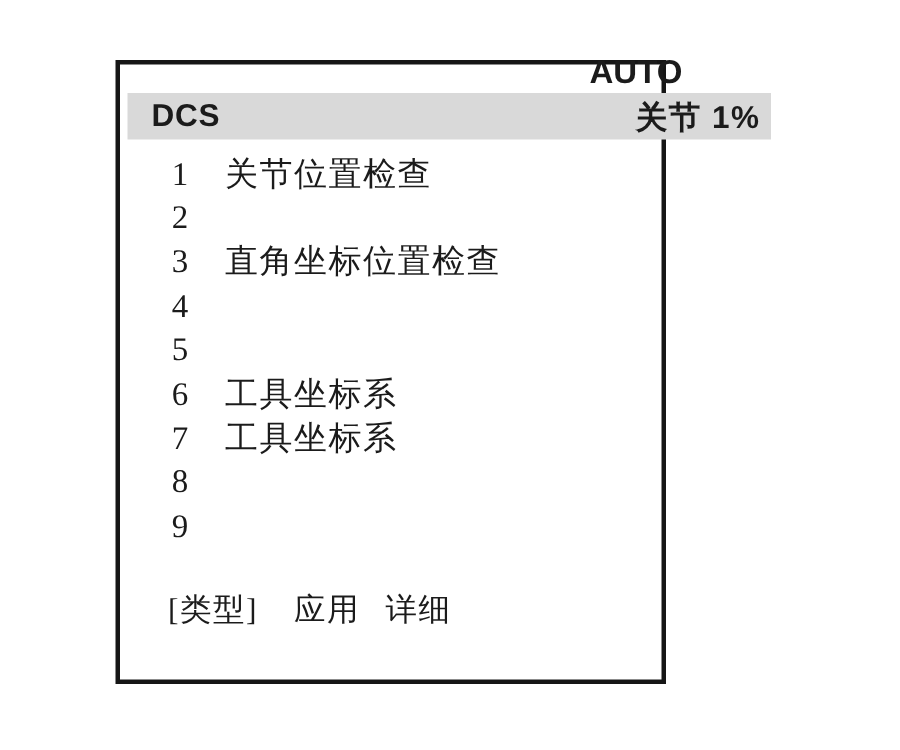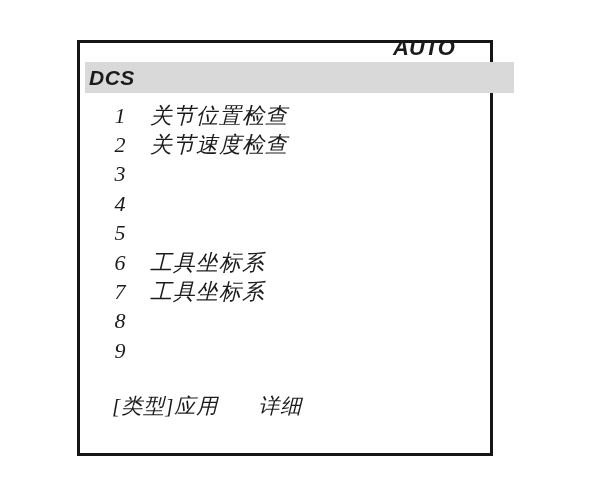--- a/index.html
+++ b/index.html
@@ -12,26 +12,25 @@
     position: relative;
     width: 600px;
     height: 500px;
     background: #ffffff;
     overflow: hidden;
   }
   .screen-frame {
     position: absolute;
     left: 77px;
     top: 40px;
-    width: 416px;
+    width: 367px;
     height: 416px;
     box-sizing: border-box;
     border: 3px solid var(--border, #161616);
     background: #ffffff;
-    font-style: italic;
   }
   .mode-label {
     position: absolute;
     top: -7px;
     left: 313px;
     font-family: "Liberation Sans", sans-serif;
     font-weight: bold;
     font-size: 22px;
     line-height: 24px;
     color: var(--text, #1b1b1b);
@@ -43,21 +42,21 @@
     position: absolute;
     left: 5px;
     top: 19px;
     width: 429px;
     height: 31px;
     box-sizing: border-box;
     background: var(--bar-bg, #d9d9d9);
     display: flex;
     align-items: center;
     justify-content: space-between;
-    padding: 0 7px 0 4px;
+    padding: 0 7px 0 16px;
     font-weight: bold;
     font-size: 21px;
     color: var(--text, #1b1b1b);
   }
   .title-bar .screen-title {
     font-family: "Liberation Sans", sans-serif;
     letter-spacing: 0.5px;
   }
   .title-bar .jog-status {
     font-family: "Liberation Sans", sans-serif;
@@ -95,46 +94,47 @@
     left: 32px;
     top: 349px;
     height: 29px;
     display: flex;
     font-family: "Liberation Serif", "DejaVu Serif", serif;
     font-size: 21px;
     color: var(--text, #1b1b1b);
     letter-spacing: 1px;
   }
   .softkey { cursor: default; }
-  .softkey + .softkey { margin-left: 0; }
-  .softkey.last { margin-left: 40px; }
+  .softkey + .softkey { margin-left: 24px; }
+  .softkey.last { margin-left: 17px; }
 </style>
 </head>
 <body>
 
 <div class="canvas">
   <div class="screen-frame">
 
     <div class="mode-label">AUTO</div>
 
     <div class="title-bar">
       <span class="screen-title">DCS</span>
+      <span class="jog-status">关节 1%</span>
     </div>
 
     <div class="menu">
       <div class="menu-row">
         <span class="menu-number">1</span>
         <span class="menu-label">关节位置检查</span>
       </div>
       <div class="menu-row">
         <span class="menu-number">2</span>
-        <span class="menu-label">关节速度检查</span>
       </div>
       <div class="menu-row">
         <span class="menu-number">3</span>
+        <span class="menu-label">直角坐标位置检查</span>
       </div>
       <div class="menu-row">
         <span class="menu-number">4</span>
       </div>
       <div class="menu-row">
         <span class="menu-number">5</span>
       </div>
       <div class="menu-row">
         <span class="menu-number">6</span>
         <span class="menu-label">工具坐标系</span>

